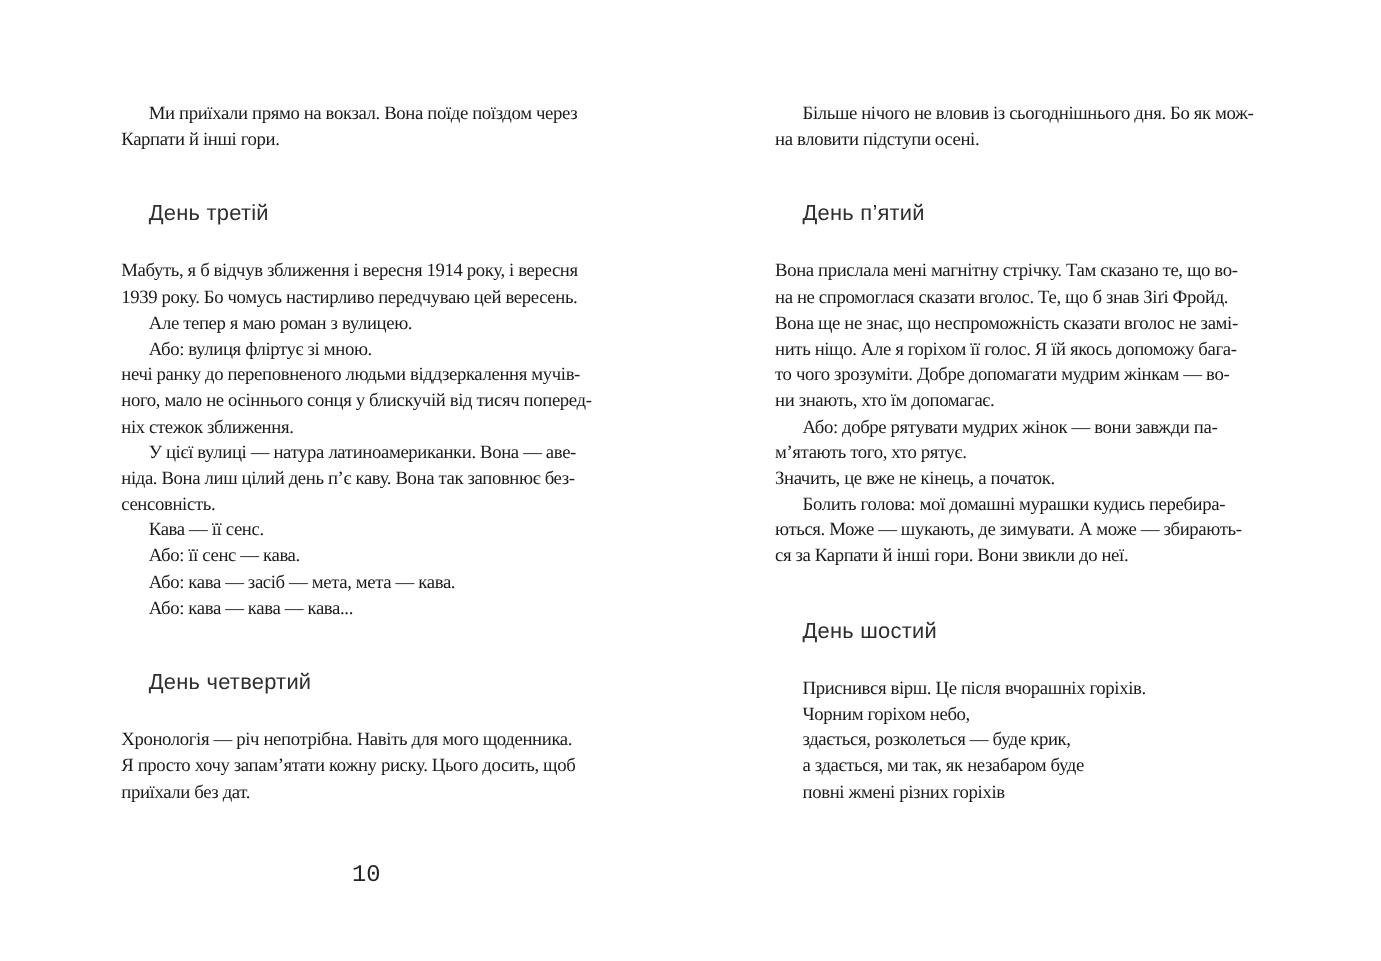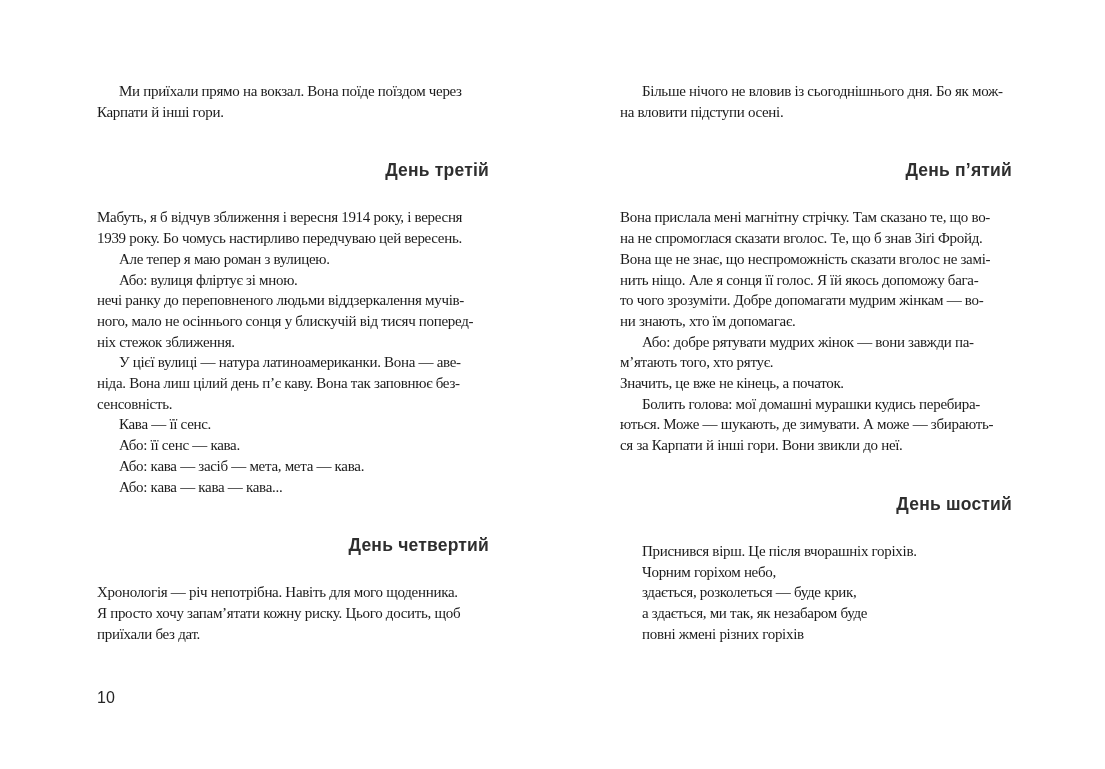--- a/index.html
+++ b/index.html
@@ -34,34 +34,34 @@
     font-size:15px;
     line-height:20.7px;
     letter-spacing:-0.3px;
     color:var(--text);
     white-space:nowrap;
   }
   .line.indent{padding-left:22px;}
   .heading{
     font-family:"Liberation Sans","DejaVu Sans",sans-serif;
     font-size:17.5px;
-    font-weight:700;
+    font-weight:400;
     line-height:22px;
     letter-spacing:0.2px;
     color:var(--heading);
     margin:37px 0 26px 22px;
     white-space:nowrap;
-    text-align:right;
   }
   .page-number{
     position:absolute;
     top:689px;left:0;
     width:100%;
-    font-family:Liberation Sans, sans-serif;
-    font-size:16px;
+    text-align:center;
+    font-family:Liberation Mono, monospace;
+    font-size:19px;
     color:var(--pagenum);
   }
 </style>
 </head>
 <body>
 
 <div class="spread">
     <div class="page left">
       <div class="page-inner">
         <div class="para">
@@ -98,21 +98,21 @@
       <div class="page-inner">
         <div class="para">
           <div class="line indent">Більше нічого не вловив із сьогоднішнього дня. Бо як мож-</div>
           <div class="line">на вловити підступи осені.</div>
         </div>
         <div class="heading">День п’ятий</div>
         <div class="para">
           <div class="line">Вона прислала мені магнітну стрічку. Там сказано те, що во-</div>
           <div class="line">на не спромоглася сказати вголос. Те, що б знав Зіґі Фройд.</div>
           <div class="line">Вона ще не знає, що неспроможність сказати вголос не замі-</div>
-          <div class="line">нить ніщо. Але я сонця її голос. Я їй якось допоможу бага-</div>
+          <div class="line">нить ніщо. Але я горіхом її голос. Я їй якось допоможу бага-</div>
           <div class="line">то чого зрозуміти. Добре допомагати мудрим жінкам — во-</div>
           <div class="line">ни знають, хто їм допомагає.</div>
           <div class="line indent">Або: добре рятувати мудрих жінок — вони завжди па-</div>
           <div class="line">м’ятають того, хто рятує.</div>
           <div class="line">Значить, це вже не кінець, а початок.</div>
           <div class="line indent">Болить голова: мої домашні мурашки кудись перебира-</div>
           <div class="line">ються. Може — шукають, де зимувати. А може — збирають-</div>
           <div class="line">ся за Карпати й інші гори. Вони звикли до неї.</div>
         </div>
         <div class="heading">День шостий</div>

